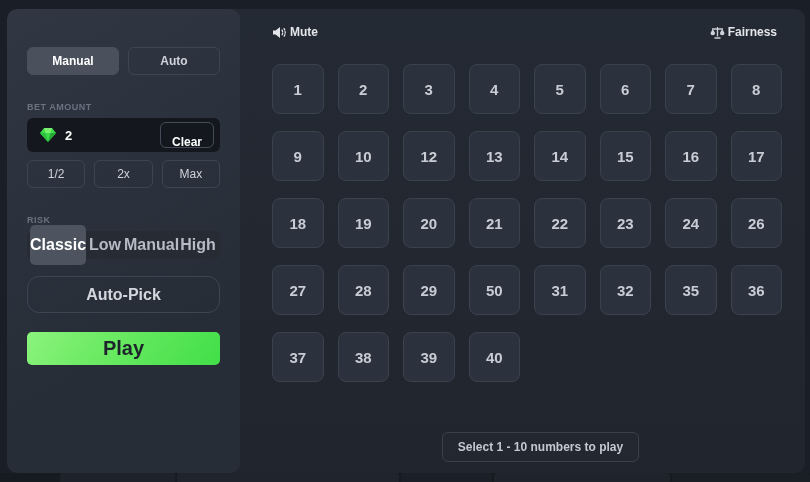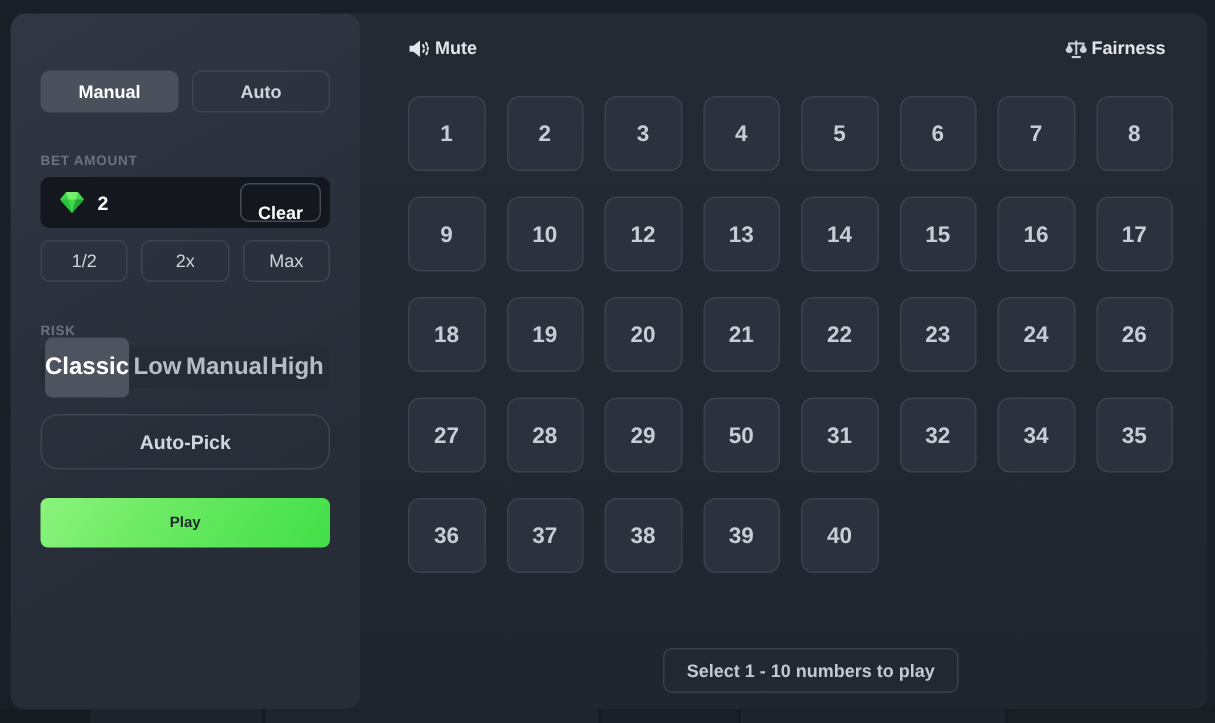--- a/index.html
+++ b/index.html
@@ -54,27 +54,27 @@
     margin-top:6px; height:28px; background:#262b34; border-radius:6px;
     display:flex; align-items:center; padding:2px 3px;
   }
   .risk-opt{
     flex:1; height:40px; display:flex; align-items:center; justify-content:center;
     font-size:16px; font-weight:bold; color:#b6bcc6; border-radius:5px; cursor:pointer;
   }
   .risk-opt.active{ background:#4d545f; color:#ffffff; }
   .autopick-btn{
     margin-top:17px; width:100%; height:37px; border-radius:12px; border:1px solid #3e4552;
-    background:transparent; color:#d3d7dd; font-size:13px; font-weight:bold; cursor:pointer;
+    background:transparent; color:#d3d7dd; font-size:16px; font-weight:bold; cursor:pointer;
     font-family:"Liberation Sans", sans-serif;
   }
   .play-btn{
     margin-top:19px; width:100%; height:33px; border-radius:5px; border:none; cursor:pointer;
     background:linear-gradient(125deg,#8bf37d 0%,#6cea63 40%,#41df48 100%);
-    color:#1e242b; font-size:10px; font-weight:bold;
+    color:#1e242b; font-size:20px; font-weight:bold;
     font-family:"Liberation Sans", sans-serif;
   }
 
   
   .main{ position:absolute; left:233px; top:0; right:0; bottom:0; }
   .topbar{
     position:absolute; top:16px; left:32px; right:28px;
     display:flex; justify-content:space-between; align-items:center;
   }
   .top-control{ display:flex; gap:3px; cursor:pointer;
@@ -205,21 +205,20 @@
           <div class="tile">22</div>
           <div class="tile">23</div>
           <div class="tile">24</div>
           <div class="tile">26</div>
           <div class="tile">27</div>
           <div class="tile">28</div>
           <div class="tile">29</div>
           <div class="tile">50</div>
           <div class="tile">31</div>
           <div class="tile">32</div>
-          <div class="tile">34</div>
           <div class="tile">35</div>
           <div class="tile">36</div>
           <div class="tile">37</div>
           <div class="tile">38</div>
           <div class="tile">39</div>
           <div class="tile">40</div>
         </div>
     </div>
 
     <div class="helper-row">

